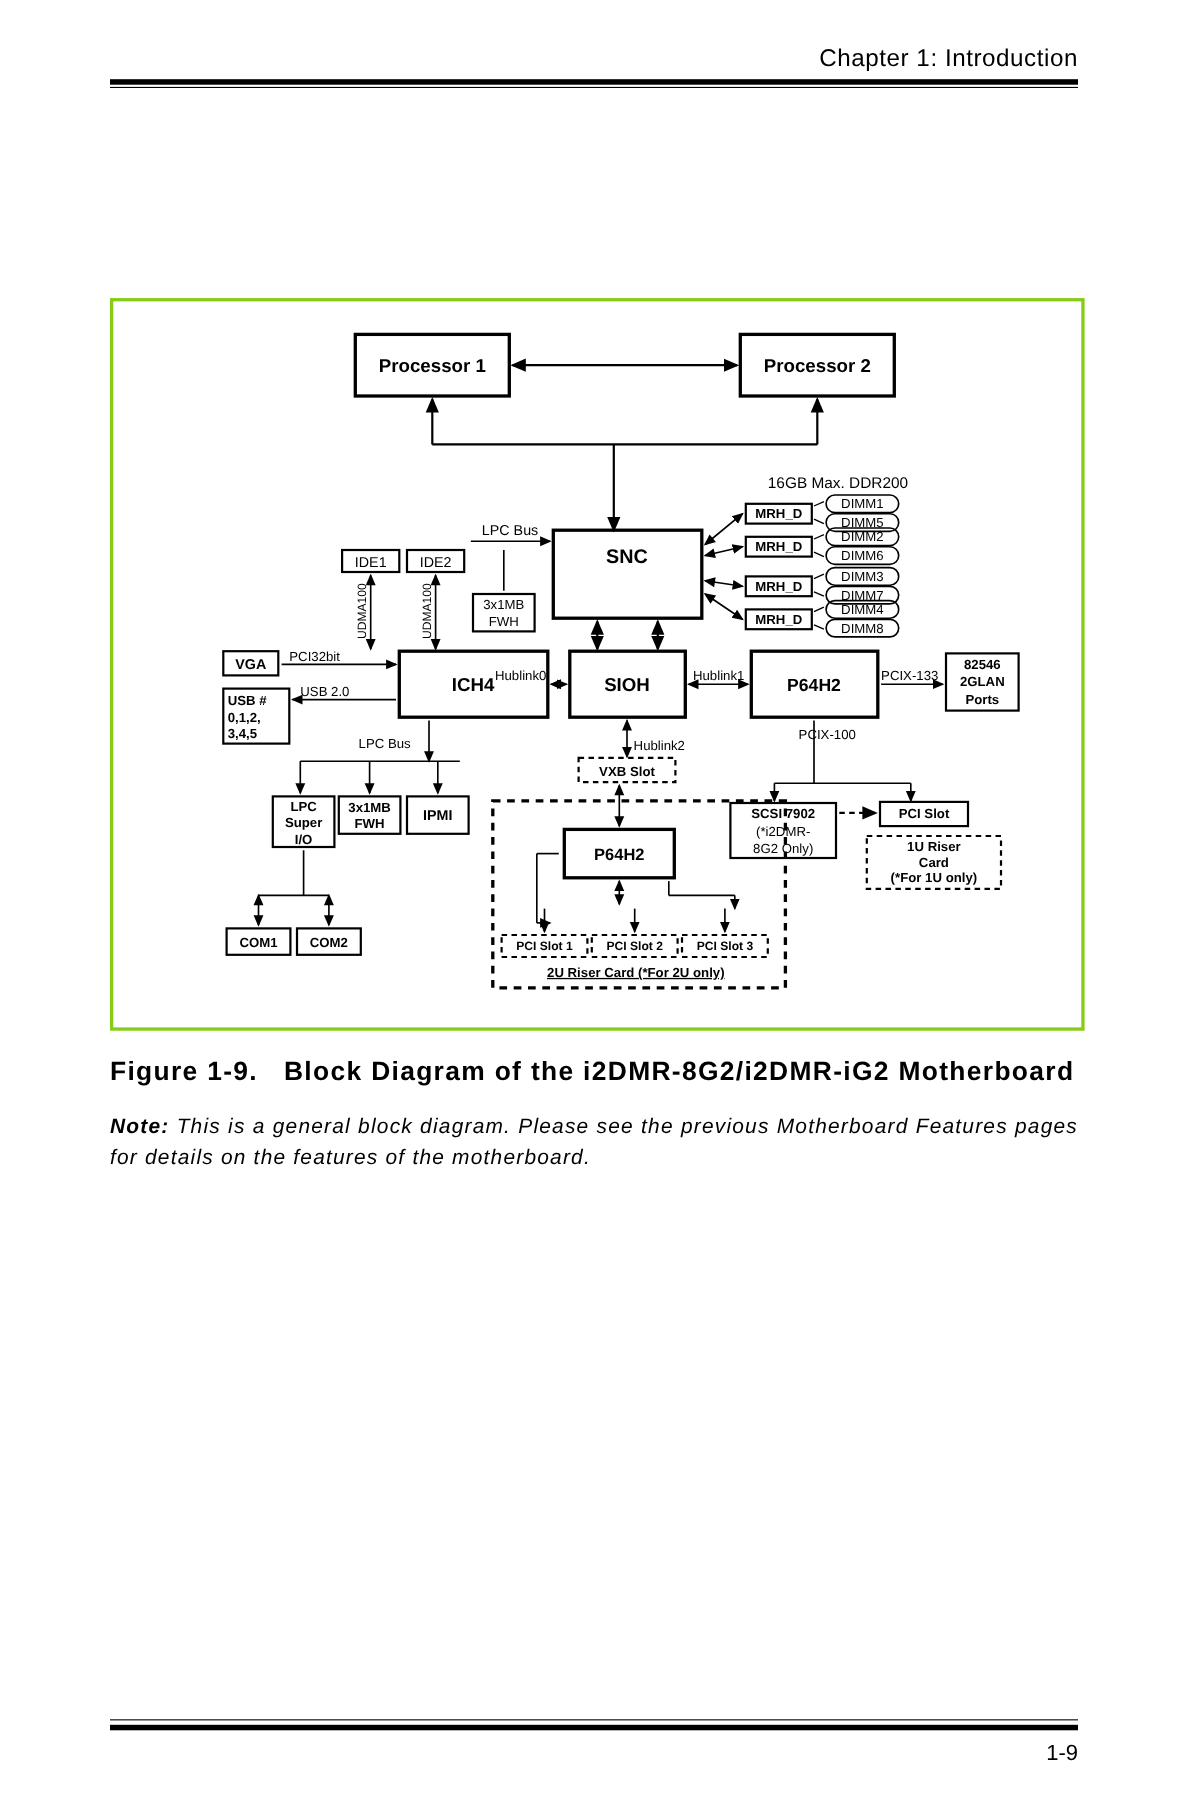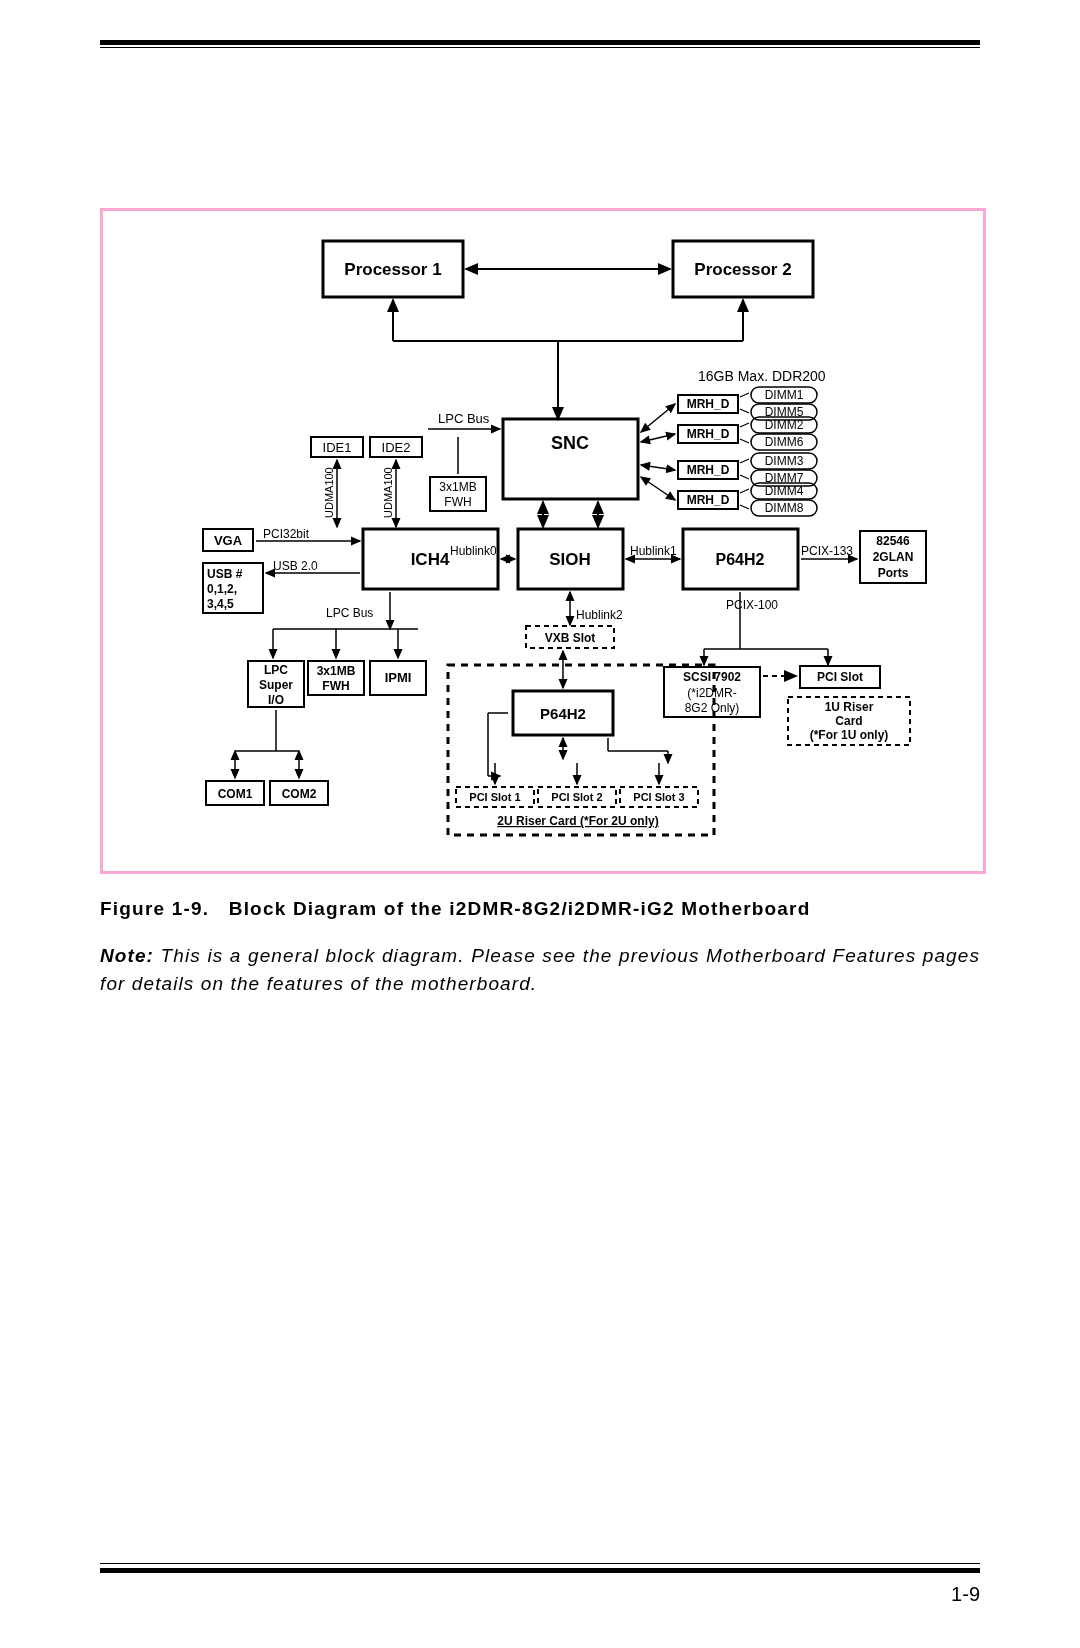--- a/index.html
+++ b/index.html
@@ -28,33 +28,34 @@
     border-top: 5px solid #000;
     margin: 0 0 2px 0;
   }
   .rule-thin {
     border: none;
     border-top: 1px solid #000;
     margin: 0;
   }
   .spacer { height: 160px; }
   .diagram-frame {
-    border: 3px solid #f9a8d4;
+    border: 3px solid #84cc16;
     width: 100%;
     height: 660px;
     position: relative;
+    margin-top: 31px;
   }
   .diagram-svg {
     width: 100%;
     height: 100%;
     display: block;
   }
   .caption {
     margin-top: 24px;
-    font-size: 19px;
+    font-size: 24px;
     text-align: justify;
     letter-spacing: 1.2px;
   }
   .caption b { font-weight: bold; }
   .note {
     margin-top: 22px;
     font-size: 19px;
     line-height: 1.45;
     text-align: justify;
     letter-spacing: 1.1px;
@@ -77,20 +78,21 @@
   }
   .pagenum {
     font-size: 20px;
   }
   svg text { font-family: "Helvetica Neue", Arial, sans-serif; }
 </style>
 </head>
 <body>
 
 <div class="page">
+  <div class="chapter">Chapter 1: Introduction</div>
   <hr class="rule-thick">
   <hr class="rule-thin">
 
   <div class="spacer"></div>
 
   <div class="diagram-frame">
     <svg class="diagram-svg" viewBox="0 0 870 660">
       <defs>
         <marker id="arr" markerWidth="8" markerHeight="8" refX="6" refY="4" orient="auto">
           <path d="M0,1 L7,4 L0,7 Z" fill="#000"></path>

